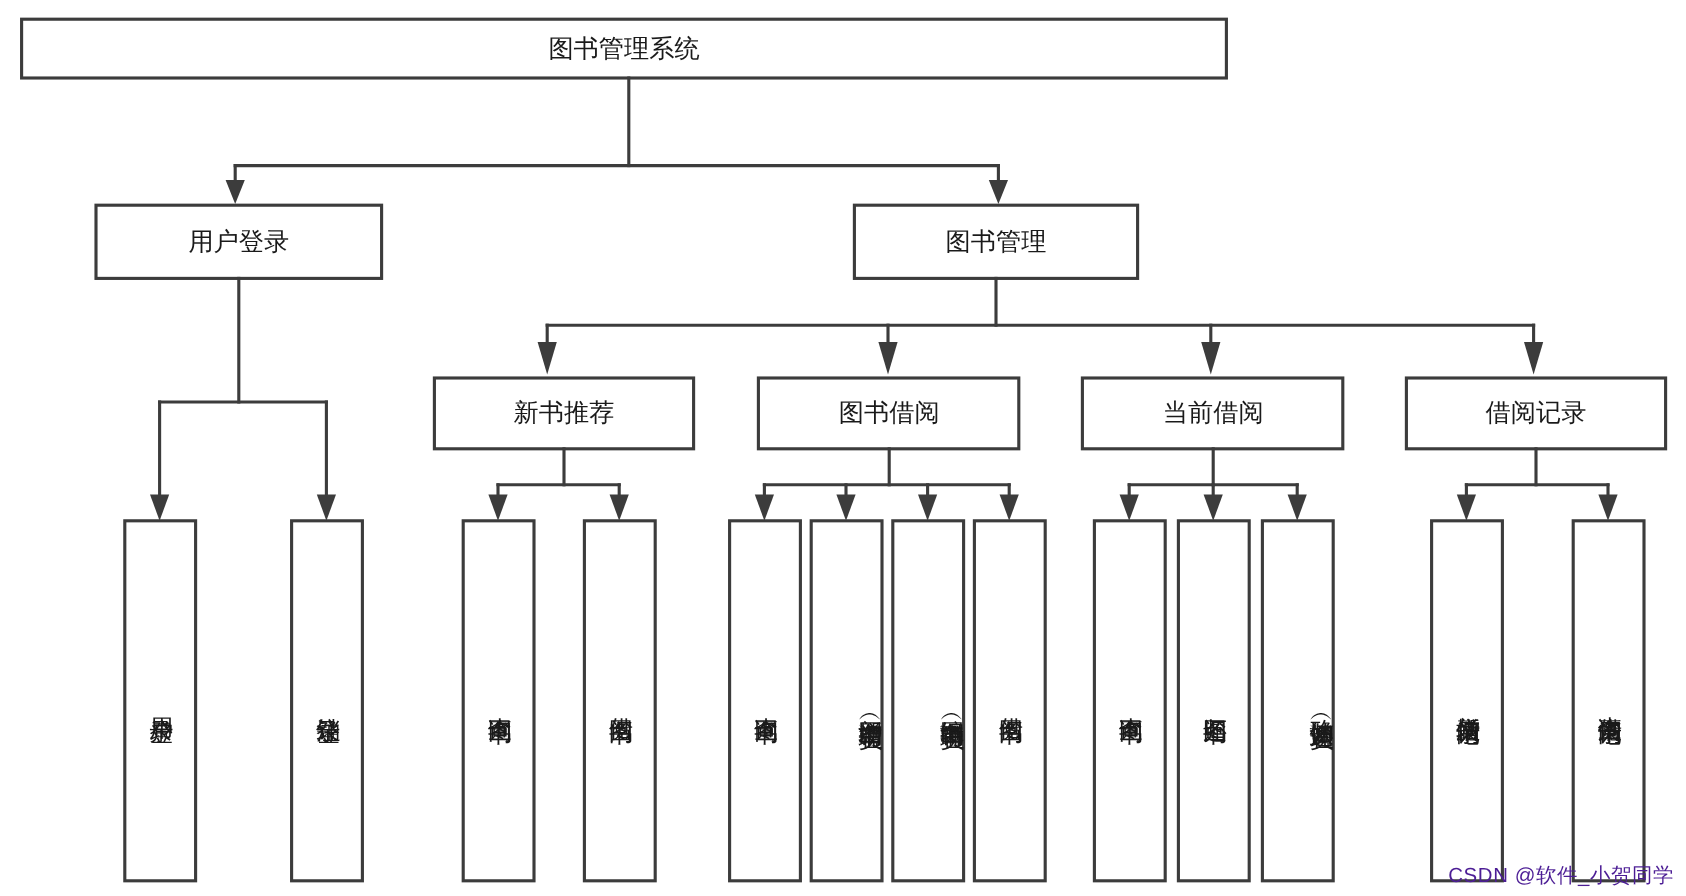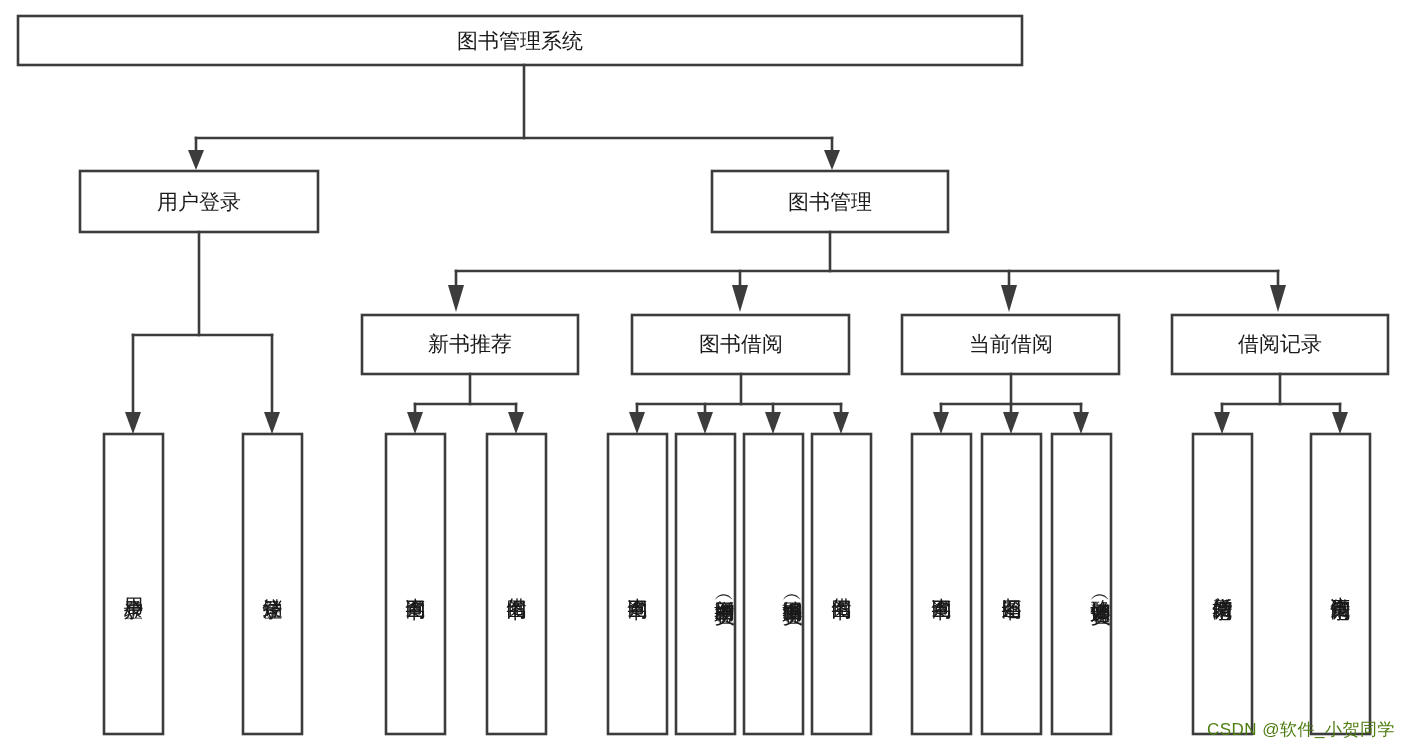--- a/index.html
+++ b/index.html
@@ -60,21 +60,21 @@
     text-align: center;
     white-space: nowrap;
     pointer-events: none;
   }
   .watermark {
     position: absolute;
     right: 10px;
     bottom: 6px;
     font-family: "Liberation Sans", "DejaVu Sans", sans-serif;
     font-size: 17px;
-    color: #4d7c0f;
+    color: #4c1d95;
     letter-spacing: 0.5px;
     white-space: nowrap;
   }
 </style>
 </head>
 <body>
 
 <div id="diagram-root">
 
   <svg id="flow-svg" viewBox="0 0 1405 747" xmlns="http://www.w3.org/2000/svg">

